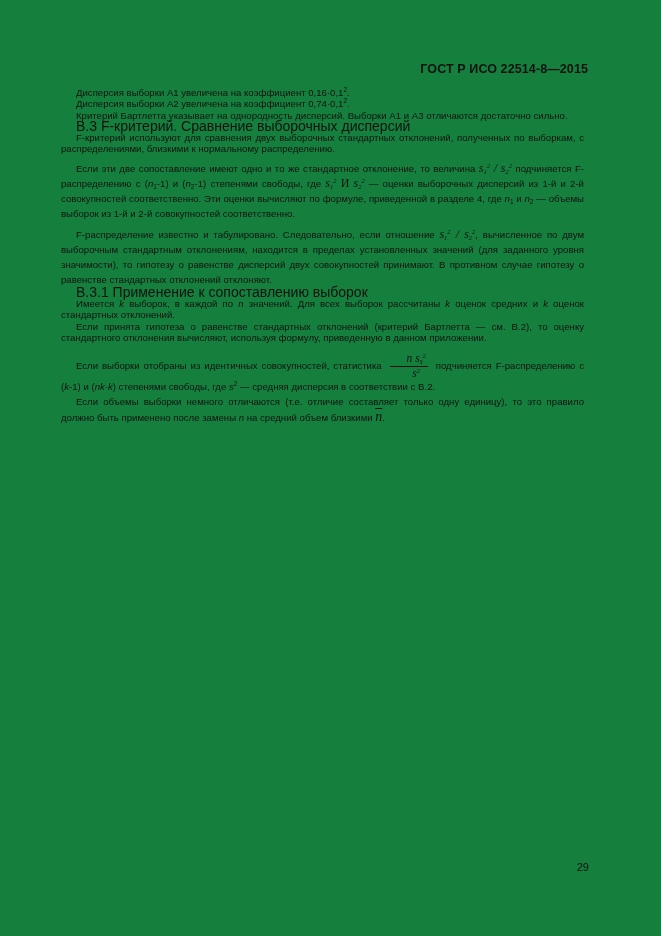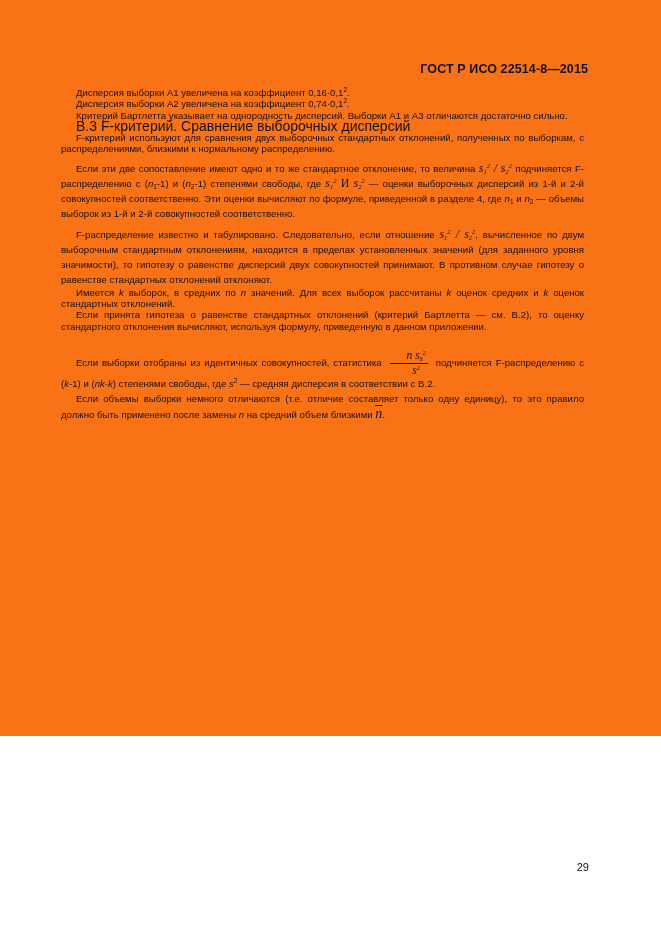--- a/index.html
+++ b/index.html
@@ -1,25 +1,25 @@
 <!DOCTYPE html>
 <html><head>
 <meta charset="utf-8">
 <style>
   html, body { margin: 0; padding: 0; background: #ffffff; }
   body { width: 661px; height: 936px; position: relative; overflow: hidden;
          font-family: "Liberation Sans", sans-serif; color: #111; font-size: 9.6px; }
-  .page { position: absolute; left: 0; top: 0; width: 661px; height: 736px; background: #f97316; }
+  .page { position: absolute; left: 0; top: 0; width: 661px; height: 936px; background: #15803d; }
   .header { position: absolute; top: 62px; right: 73px; font-weight: bold; font-size: 12.5px; letter-spacing: 0.1px; }
   .body { position: absolute; left: 61px; top: 87px; width: 523px; line-height: 11.3px; }
   p { margin: 0; text-align: justify; }
   .ind { text-indent: 15px; }
   .h { font-weight: normal; text-indent: 15px; font-size: 14px; }
   .gap { margin-top: 6px; }
-  .gap2 { margin-top: 17px; }
+  .gap2 { margin-top: 9px; }
   i { font-style: italic; }
   sup { font-size: 6.5px; vertical-align: 4px; line-height: 0; }
   sub { font-size: 6.5px; vertical-align: -2px; line-height: 0; }
   .m { font-family: "Liberation Serif", serif; font-style: italic; font-size: 12px; }
   .frac { display: inline-block; vertical-align: middle; text-align: center; margin: 0 4px;
           font-family: "Liberation Serif", serif; font-style: italic; font-size: 11.5px; }
   .frac .num { display: block; border-bottom: 0.8px solid #111; padding: 0 2px 1px; line-height: 13px; }
   .frac .den { display: block; line-height: 13px; }
   .nbar { font-family: "Liberation Serif", serif; font-style: italic; font-size: 14px; text-decoration: overline; }
   .pagenum { position: absolute; top: 861px; right: 72px; font-size: 11px; }
@@ -53,25 +53,26 @@
       <span>и</span>
       <i>n</i><sub>2</sub>
       <span>— объемы выборок из 1-й и 2-й совокупностей соответственно.</span>
     </p>
 
     <p class="ind gap tall">
       <span>F-распределение известно и табулировано. Следовательно, если отношение</span>
       <span class="m">s<sub>1</sub><sup>2</sup> / s<sub>2</sub><sup>2</sup></span><span>, вычисленное по двум выборочным стандартным отклонениям, находится в пределах установленных значений (для заданного уровня значимости), то гипотезу о равенстве дисперсий двух совокупностей принимают. В противном случае гипотезу о равенстве стандартных отклонений отклоняют.</span>
     </p>
 
+    <p class="h">В.3.1 Применение к сопоставлению выборок</p>
 
     <p class="ind">
       <span>Имеется</span>
       <i>k</i>
-      <span>выборок, в средних по</span>
+      <span>выборок, в каждой по</span>
       <i>n</i>
       <span>значений. Для всех выборок рассчитаны</span>
       <i>k</i>
       <span>оценок средних и</span>
       <i>k</i>
       <span>оценок стандартных отклонений.</span>
     </p>
 
     <p class="ind">Если принята гипотеза о равенстве стандартных отклонений (критерий Бартлетта — см. В.2), то оценку стандартного отклонения вычисляют, используя формулу, приведенную в данном приложении.</p>
 

